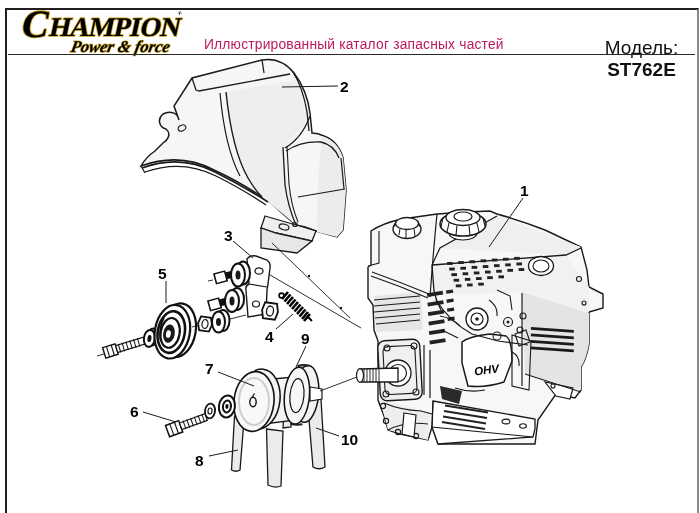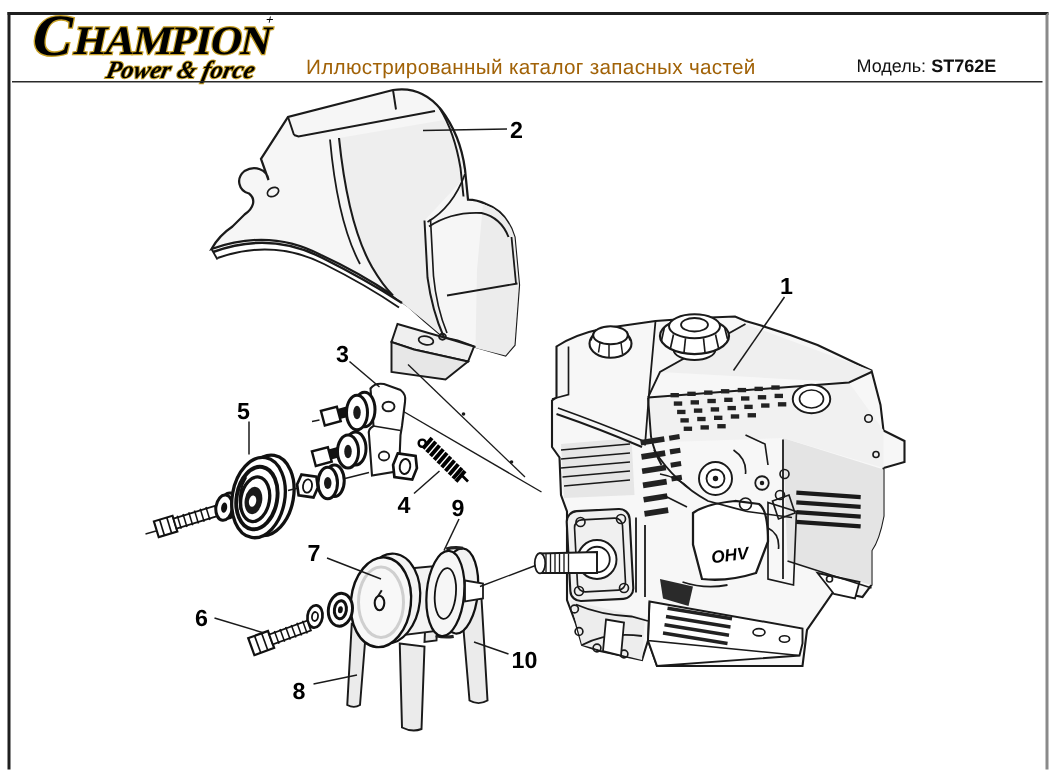--- a/index.html
+++ b/index.html
@@ -1,20 +1,20 @@
 <!DOCTYPE html>
 <html><head>
 <meta charset="utf-8">
 <style>
   html,body{margin:0;padding:0;background:#fff;width:700px;height:513px;overflow:hidden;}
   body{font-family:"Liberation Sans",sans-serif;position:relative;}
   #frame{position:absolute;left:5px;top:8px;width:690px;height:510px;
          border-left:2px solid #1f1f1f;border-top:2px solid #1f1f1f;border-right:2px solid #8a8a8a;}
-  #title{position:absolute;left:204px;top:36.5px;font-size:13.8px;color:#a16207;letter-spacing:0.2px;}
-  #model{position:absolute;left:571px;top:36.5px;font-size:12px;color:#111;}
+  #title{position:absolute;left:204px;top:36.5px;font-size:13.8px;color:#be185d;letter-spacing:0.2px;}
+  #model{position:absolute;left:583px;top:36.5px;font-size:19px;color:#111;text-align:center;}
   #rule{position:absolute;left:8px;top:54.2px;width:687px;height:0;border-top:1.5px solid #2a2a2a;}
   svg{position:absolute;left:0;top:0;}
   .ln{stroke:#1a1a1a;fill:none;}
   .wh{fill:#ffffff;stroke:#1a1a1a;}
   .lbl{font-family:"Liberation Sans",sans-serif;font-weight:bold;font-size:15.5px;fill:#000;}
 </style>
 </head>
 <body>
 <div id="frame"></div>
 <svg width="700" height="513" viewBox="0 0 700 513">

